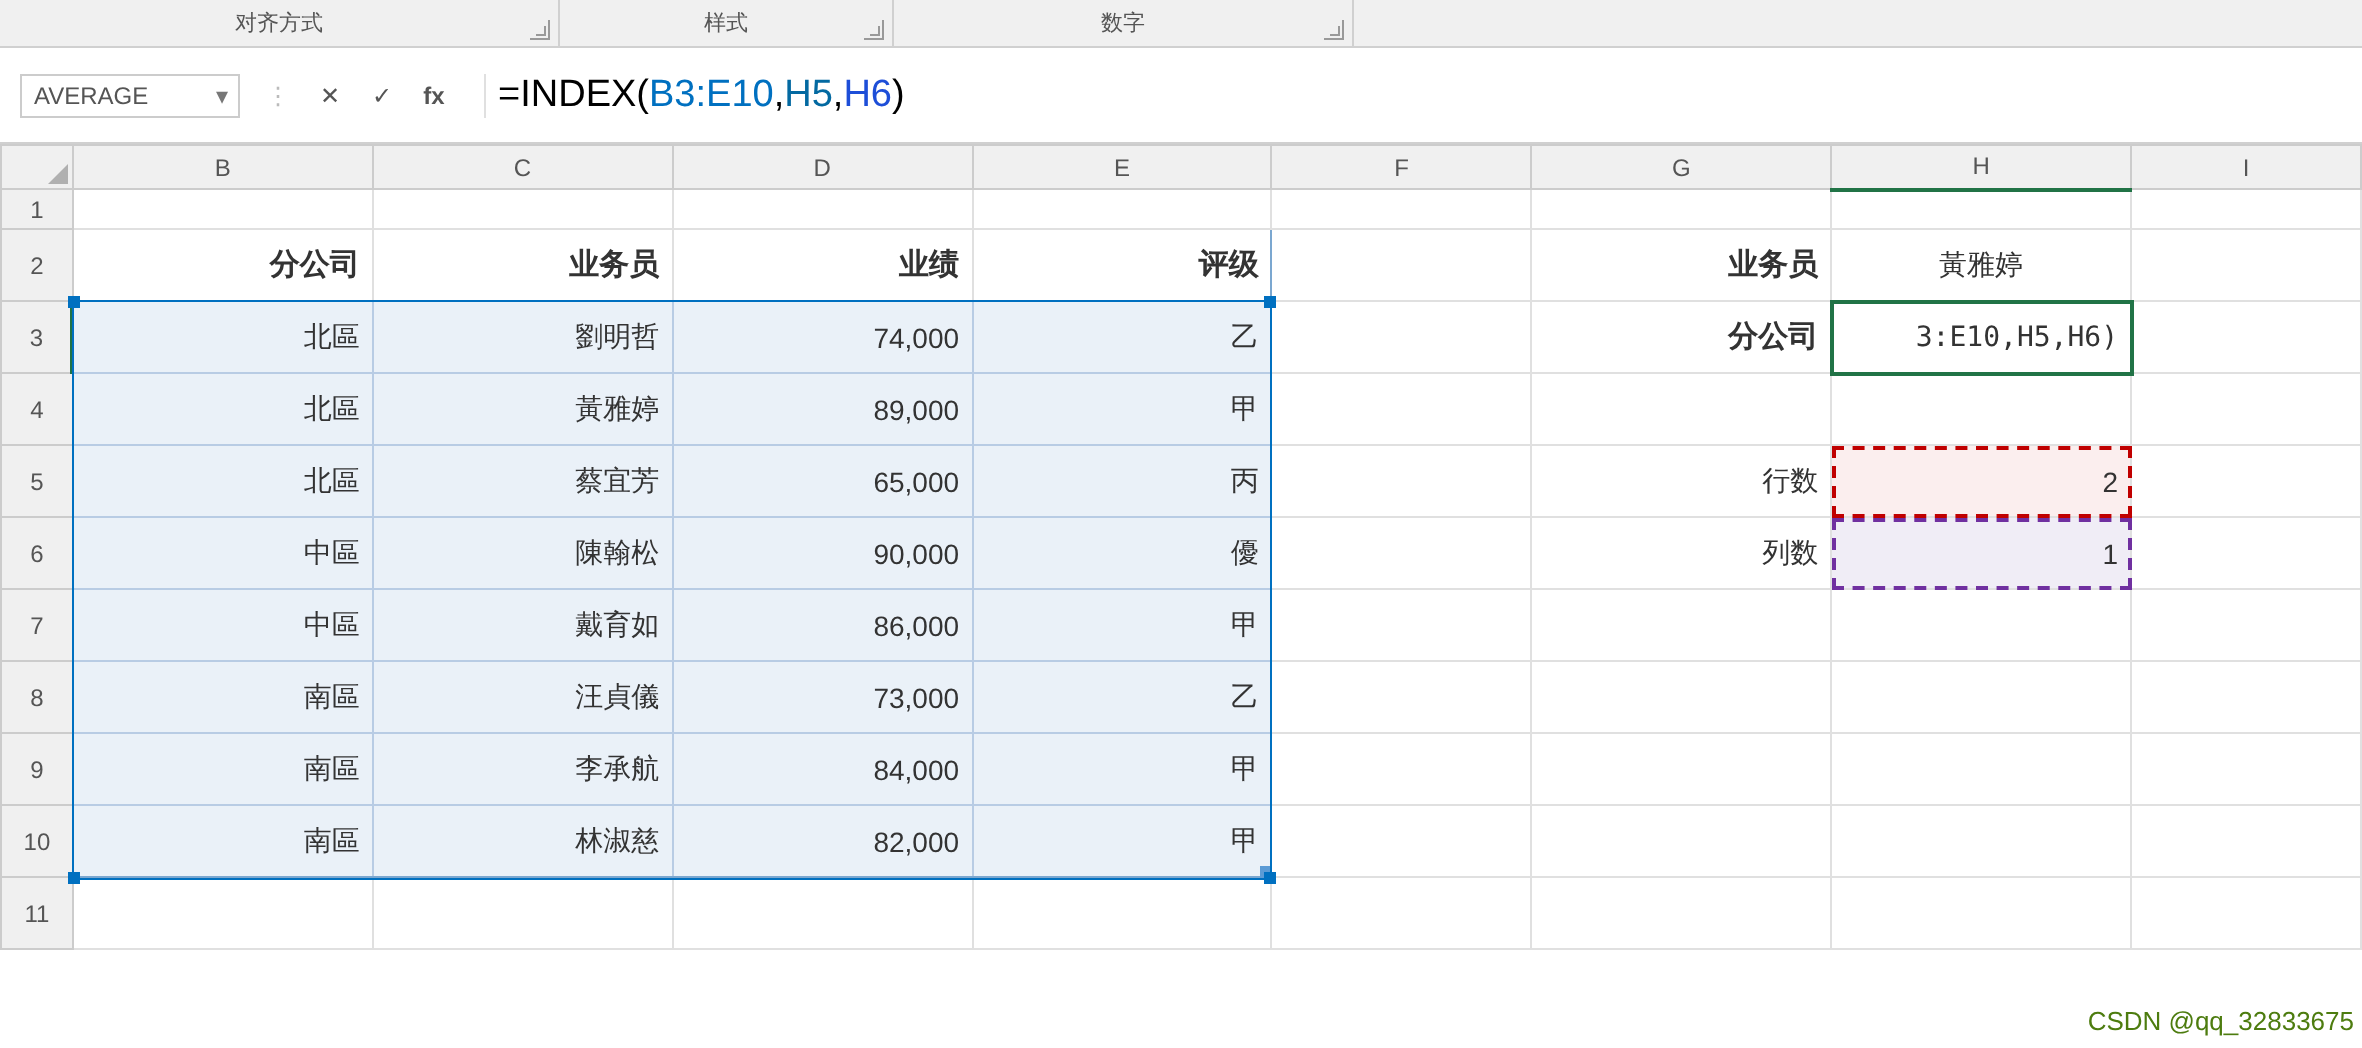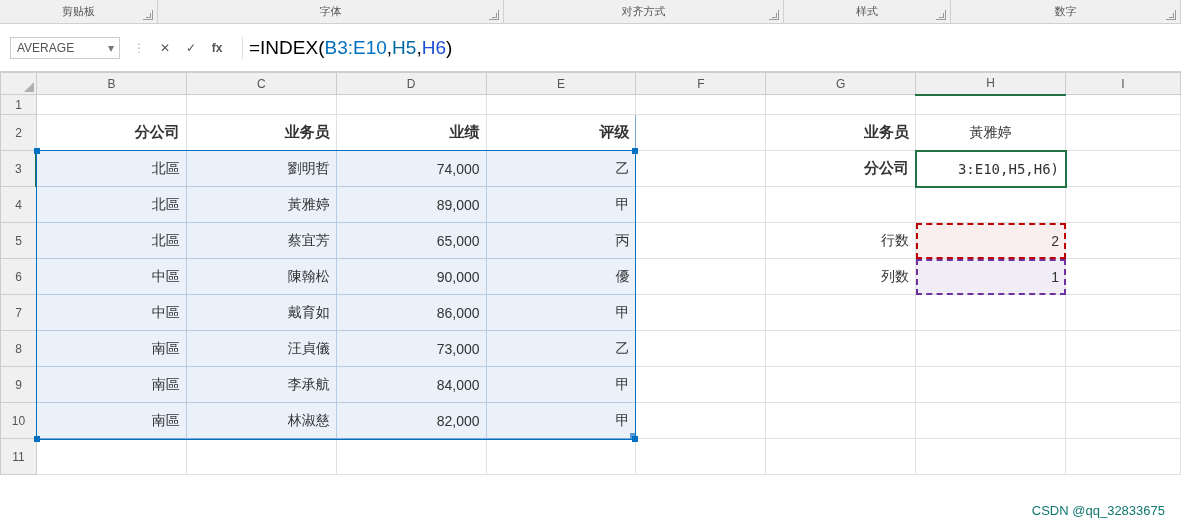--- a/index.html
+++ b/index.html
@@ -64,34 +64,26 @@
     .hl-red { outline: 2px dashed #c00000; outline-offset: -2px; background: #fbeeee !important; }
     .hl-purple { outline: 2px dashed #7030a0; outline-offset: -2px; background: #f0edf6 !important; }
 
     
     .active-edit { outline: 2px solid #217346; outline-offset: -1px; font-family: Consolas, monospace; font-size: 13px; text-align: left; }
 
     
     .range-overlay { position: absolute; border: 1px solid #0070c0; pointer-events: none; }
     .range-corner { position: absolute; width: 6px; height: 6px; background: #0070c0; }
 
-    .watermark { position: absolute; right: 16px; bottom: 6px; font-size: 13px; color: #0f766e; font-family: Arial, sans-serif; }
+    .watermark { position: absolute; right: 4px; bottom: 6px; font-size: 13px; color: #4d7c0f; font-family: Arial, sans-serif; }
   </style>
 </head>
 <body>
 
 <div class="ribbon-groups" id="ribbon-groups-row">
-    <div class="ribbon-group" style="width: 158px;">
-      <span>剪贴板</span>
-      <span class="dialog-launcher"></span>
-    </div>
-    <div class="ribbon-group" style="width: 346px;">
-      <span>字体</span>
-      <span class="dialog-launcher"></span>
-    </div>
     <div class="ribbon-group" style="width: 280px;">
       <span>对齐方式</span>
       <span class="dialog-launcher"></span>
     </div>
     <div class="ribbon-group" style="width: 167px;">
       <span>样式</span>
       <span class="dialog-launcher"></span>
     </div>
     <div class="ribbon-group" style="width: 230px;">
       <span>数字</span>

